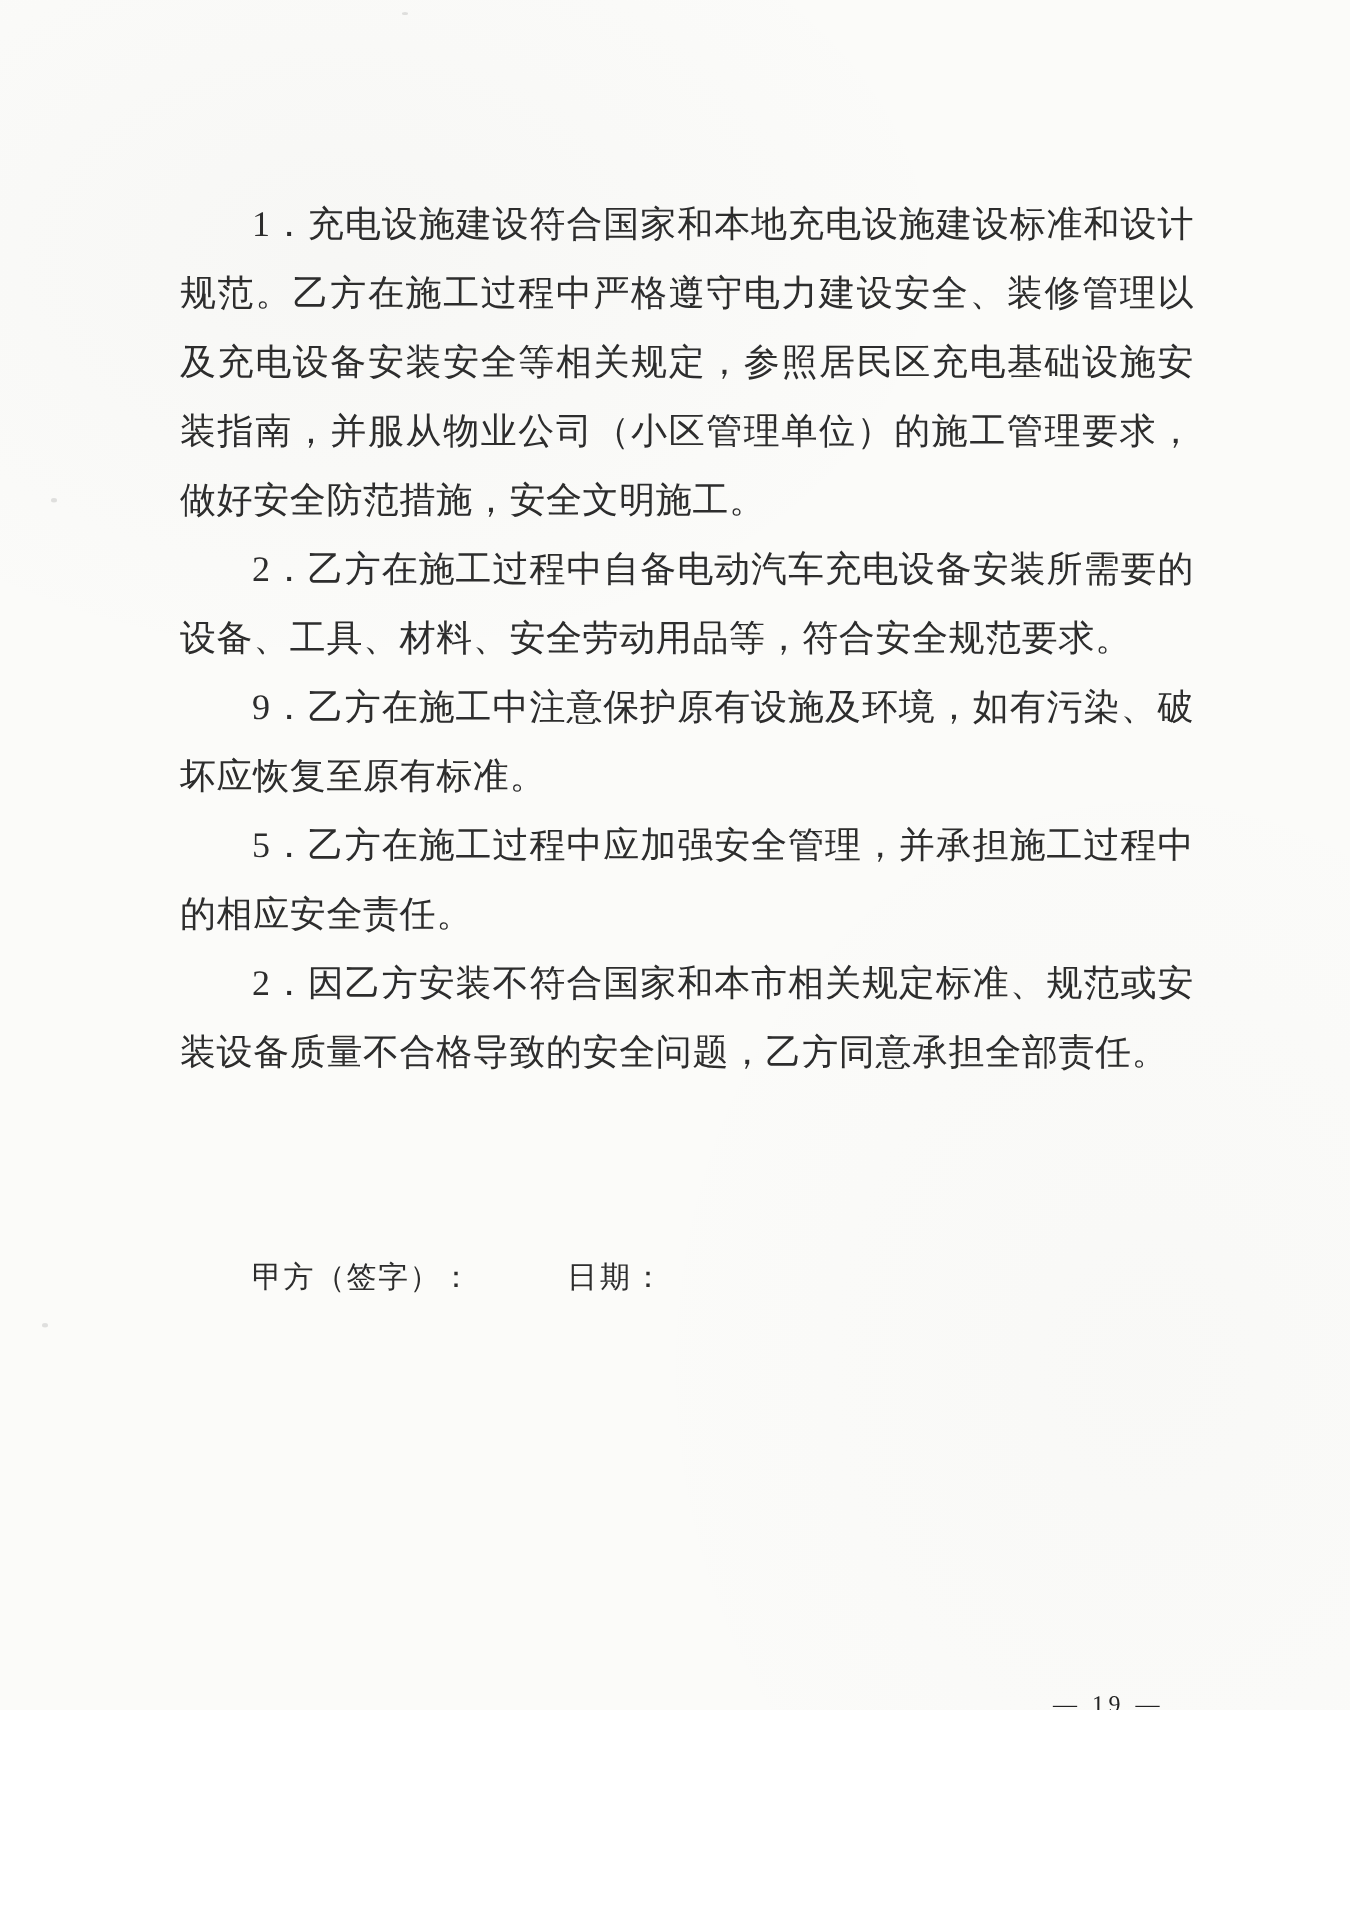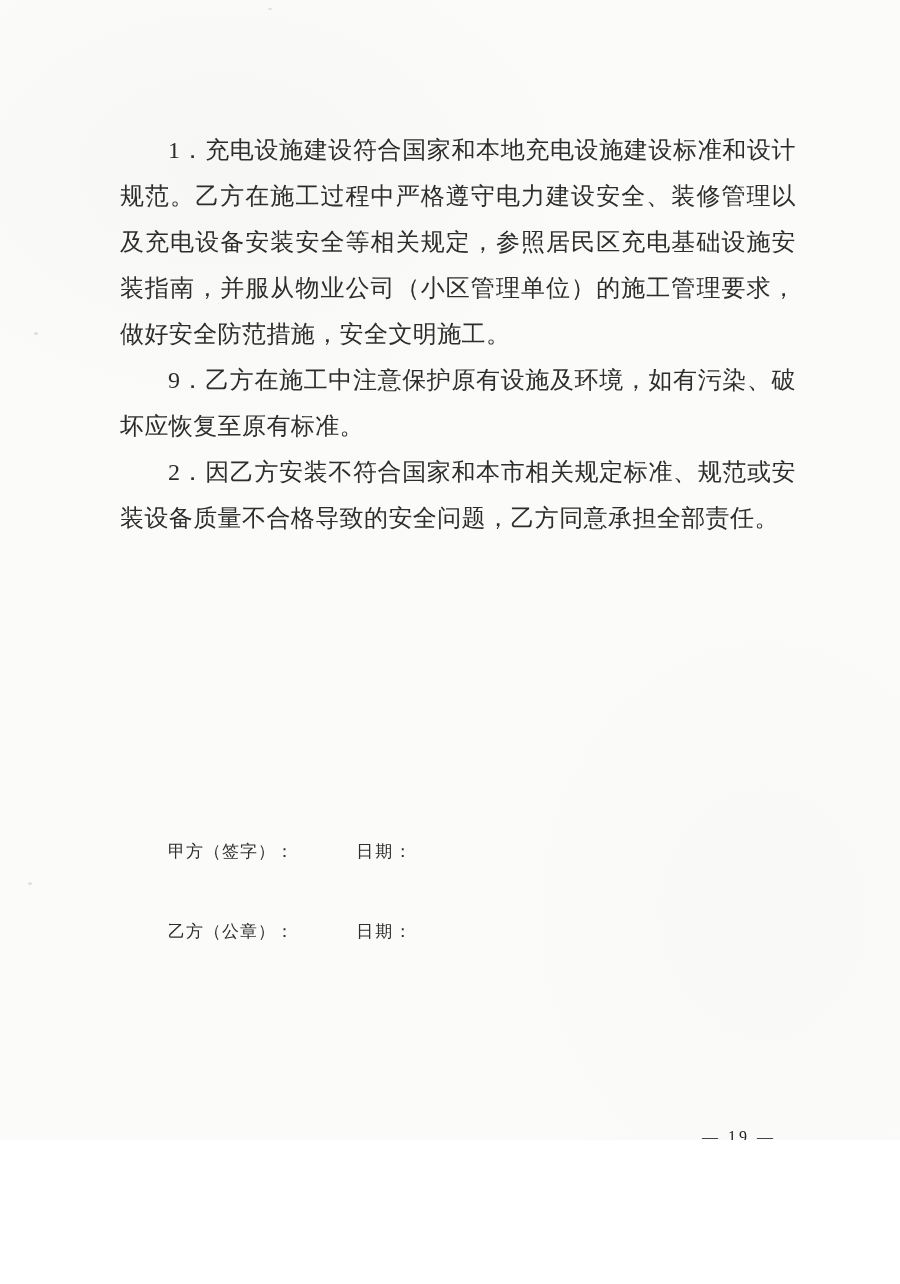--- a/index.html
+++ b/index.html
@@ -34,21 +34,21 @@
     margin: 0;
     text-indent: 2em;
     letter-spacing: 0.4px;
   }
   .signatures {
     position: absolute;
     left: 120px;
     top: 829px;
     width: 676px;
     color: #2d2d2d;
-    font-size: 17px;
+    font-size: 20px;
     line-height: 46px;
   }
   .sig-row {
     padding-left: 48px;
     white-space: nowrap;
   }
   .sig-row + .sig-row {
     margin-top: 34px;
   }
   .sig-row .party-label {
@@ -83,30 +83,28 @@
 
 <div class="page">
 
   <div class="speckle s1"></div>
   <div class="speckle s2"></div>
   <div class="speckle s3"></div>
   <div class="speckle s4"></div>
 
   <div class="body-text">
     <p>1．充电设施建设符合国家和本地充电设施建设标准和设计规范。乙方在施工过程中严格遵守电力建设安全、装修管理以及充电设备安装安全等相关规定，参照居民区充电基础设施安装指南，并服从物业公司（小区管理单位）的施工管理要求，做好安全防范措施，安全文明施工。</p>
+    <p>2．乙方在施工过程中自备电动汽车充电设备安装所需要的设备、工具、材料、安全劳动用品等，符合安全规范要求。</p>
     <p>9．乙方在施工中注意保护原有设施及环境，如有污染、破坏应恢复至原有标准。</p>
+    <p>5．乙方在施工过程中应加强安全管理，并承担施工过程中的相应安全责任。</p>
     <p>2．因乙方安装不符合国家和本市相关规定标准、规范或安装设备质量不合格导致的安全问题，乙方同意承担全部责任。</p>
   </div>
 
   <div class="signatures">
     <div class="sig-row">
       <span class="party-label">甲方（签字）：</span>
-      <span class="date-label">日期：</span>
-    </div>
-    <div class="sig-row">
-      <span class="party-label">乙方（公章）：</span>
       <span class="date-label">日期：</span>
     </div>
   </div>
 
   <div class="page-number">— 19 —</div>
 
 </div>
 
 </body></html>

